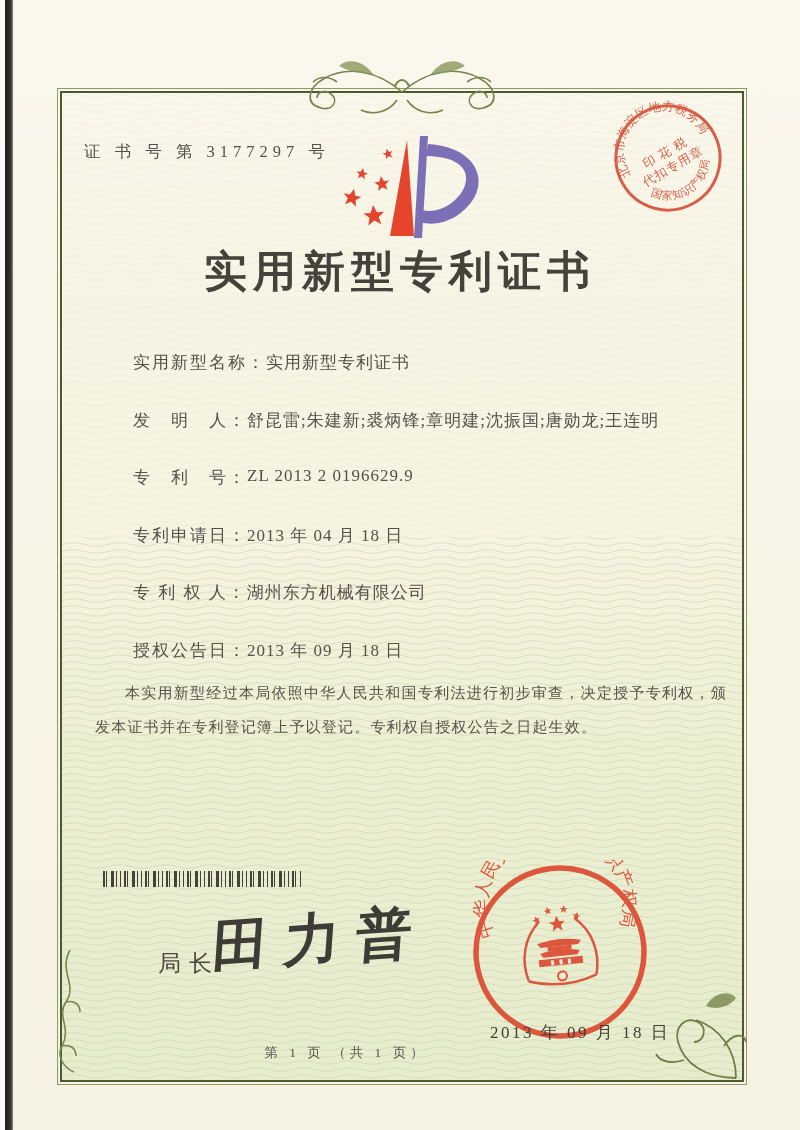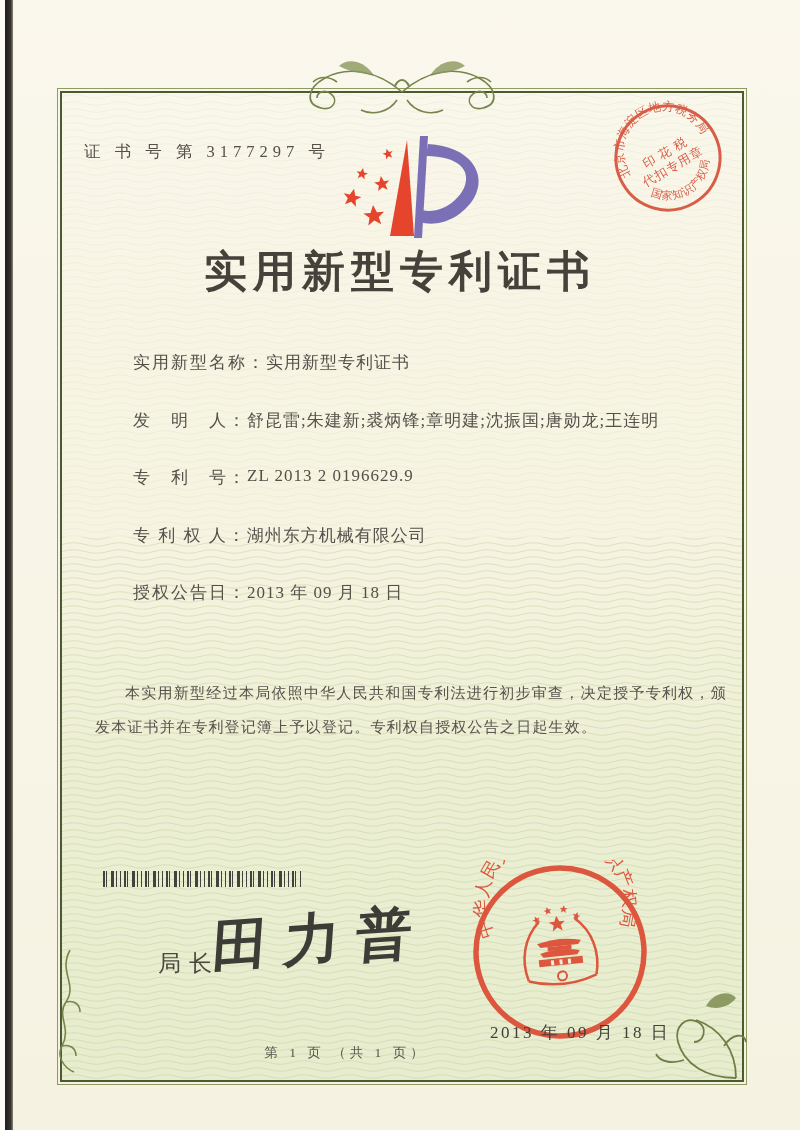--- a/index.html
+++ b/index.html
@@ -124,20 +124,24 @@
       <span class="field-label">实用新型名称：</span>
       <span class="field-value">实用新型专利证书</span>
     </div>
     <div class="field-row">
       <span class="field-label">发　明　人：</span>
       <span class="field-value">舒昆雷;朱建新;裘炳锋;章明建;沈振国;唐勋龙;王连明</span>
     </div>
     <div class="field-row">
       <span class="field-label">专　利　号：</span>
       <span class="field-value">ZL 2013 2 0196629.9</span>
+    </div>
+    <div class="field-row">
+      <span class="field-label">专利申请日：</span>
+      <span class="field-value">2013 年 04 月 18 日</span>
     </div>
     <div class="field-row">
       <span class="field-label">专 利 权 人：</span>
       <span class="field-value">湖州东方机械有限公司</span>
     </div>
     <div class="field-row">
       <span class="field-label">授权公告日：</span>
       <span class="field-value">2013 年 09 月 18 日</span>
     </div>
   </div>

